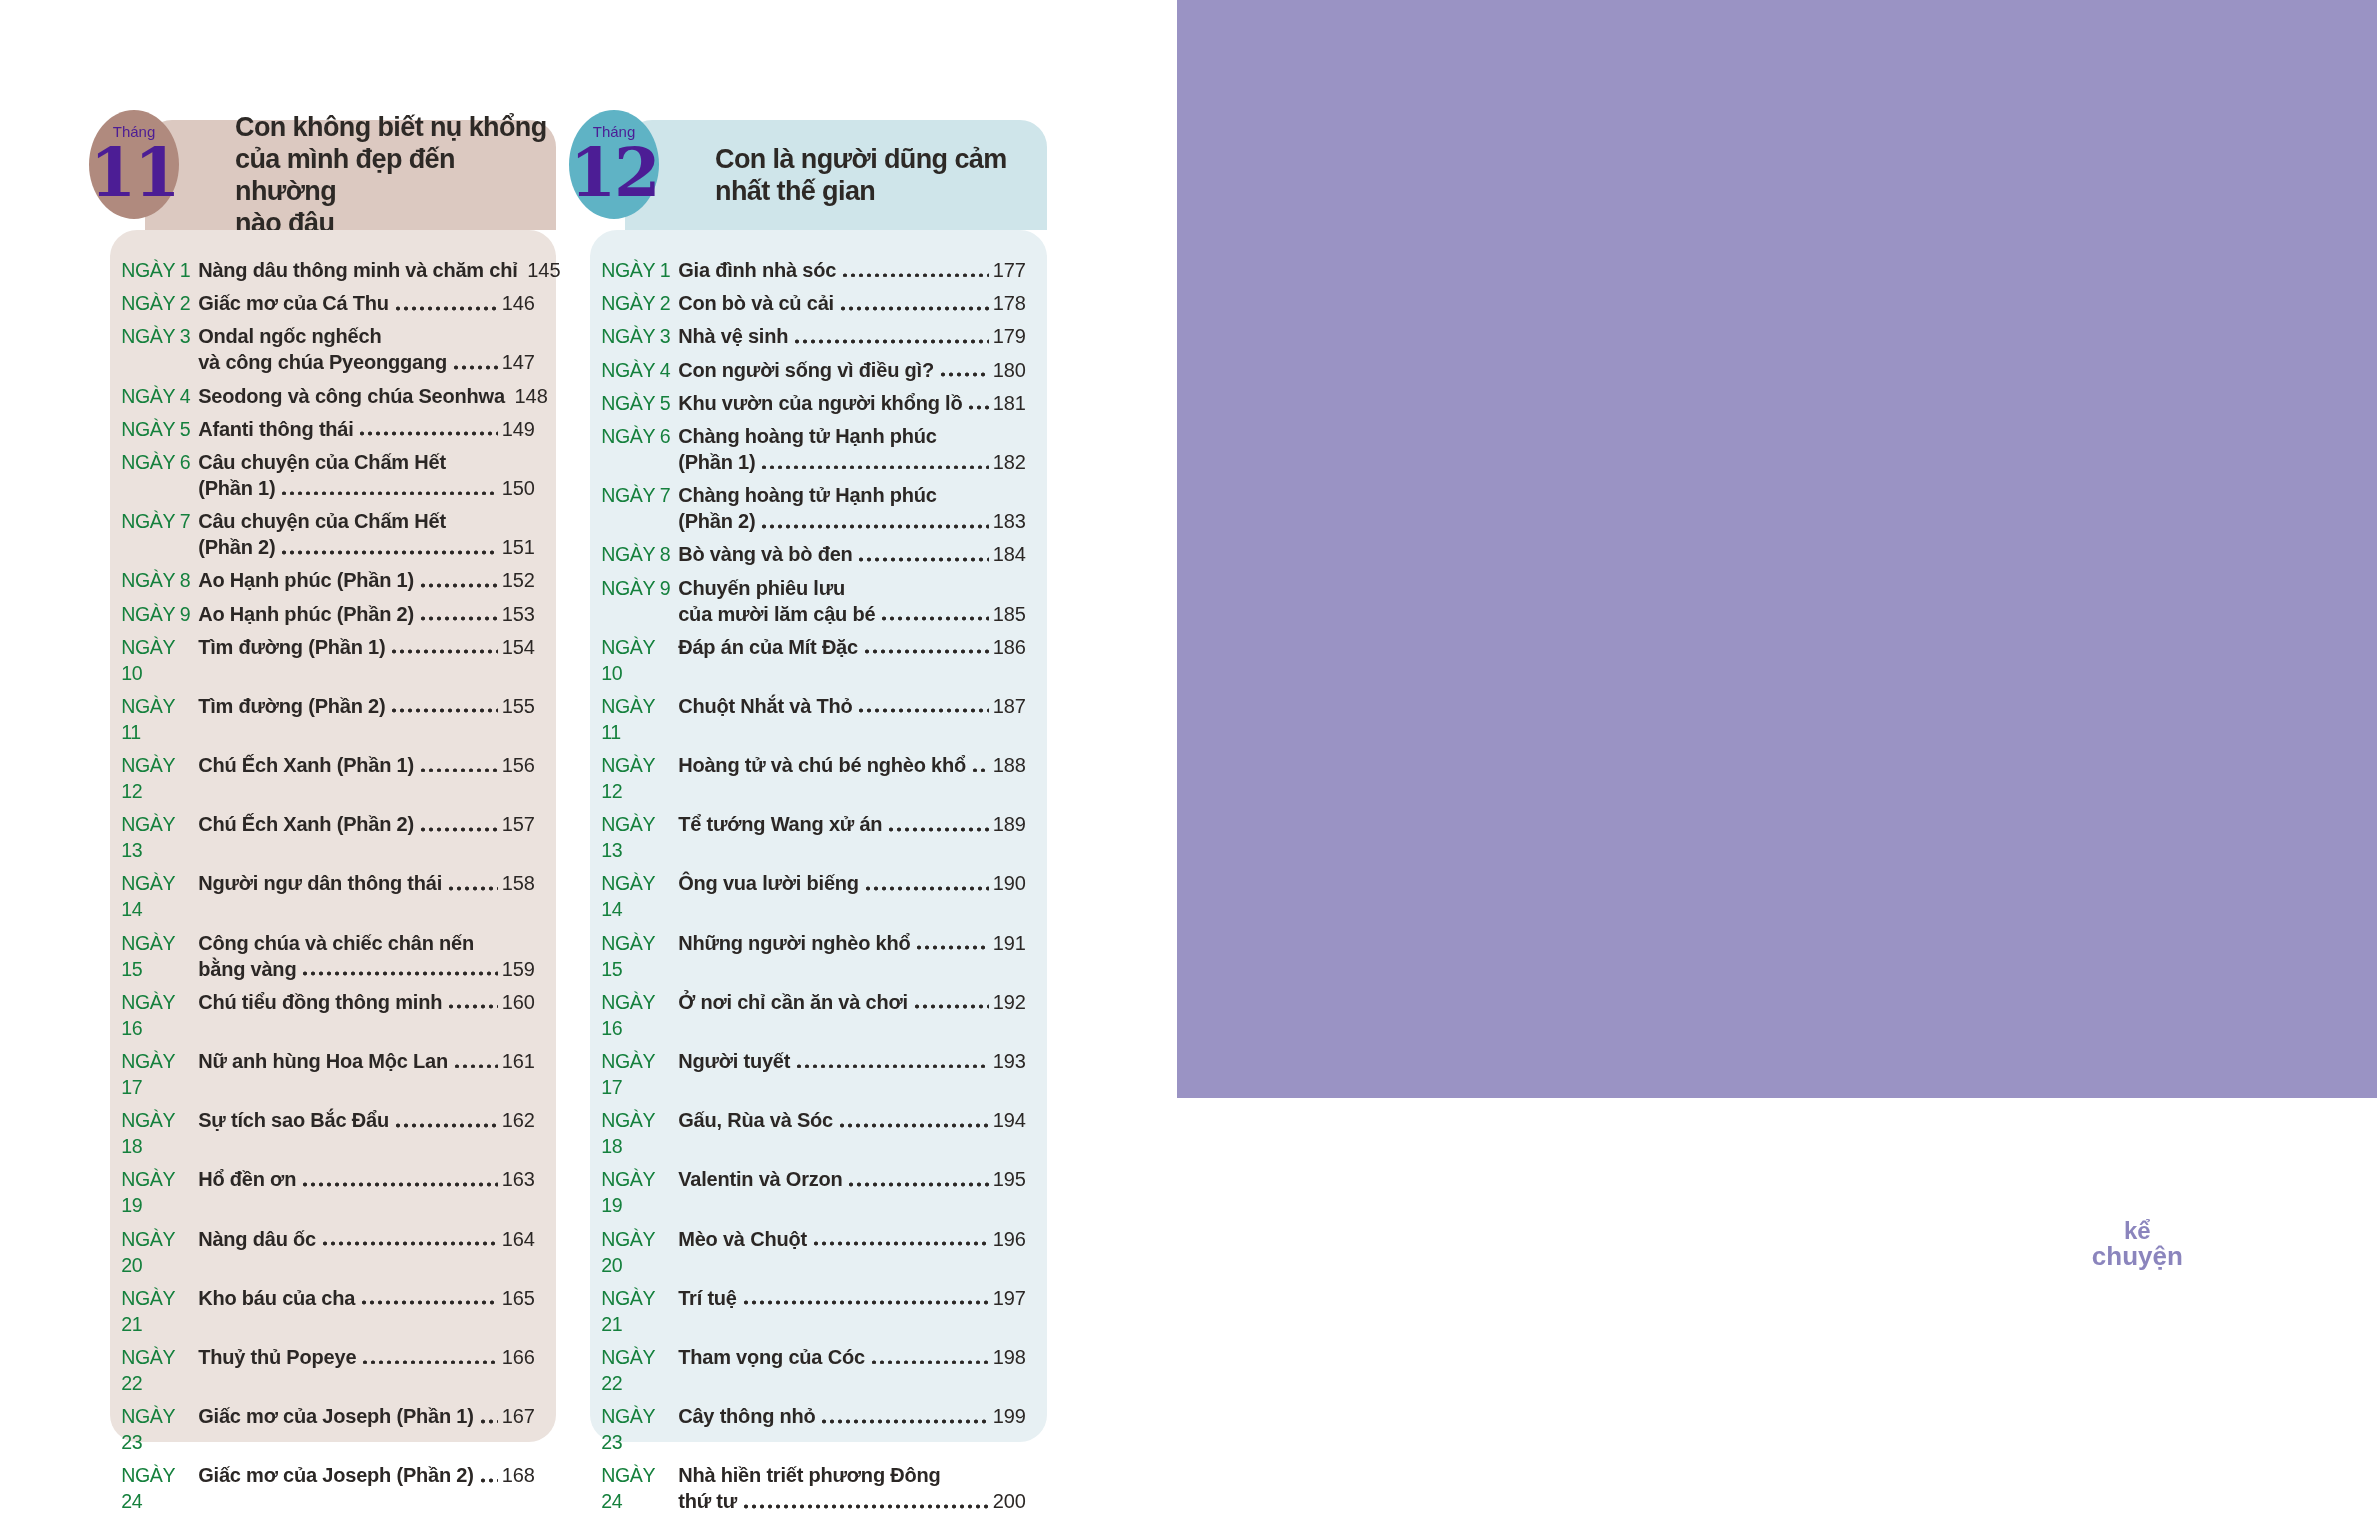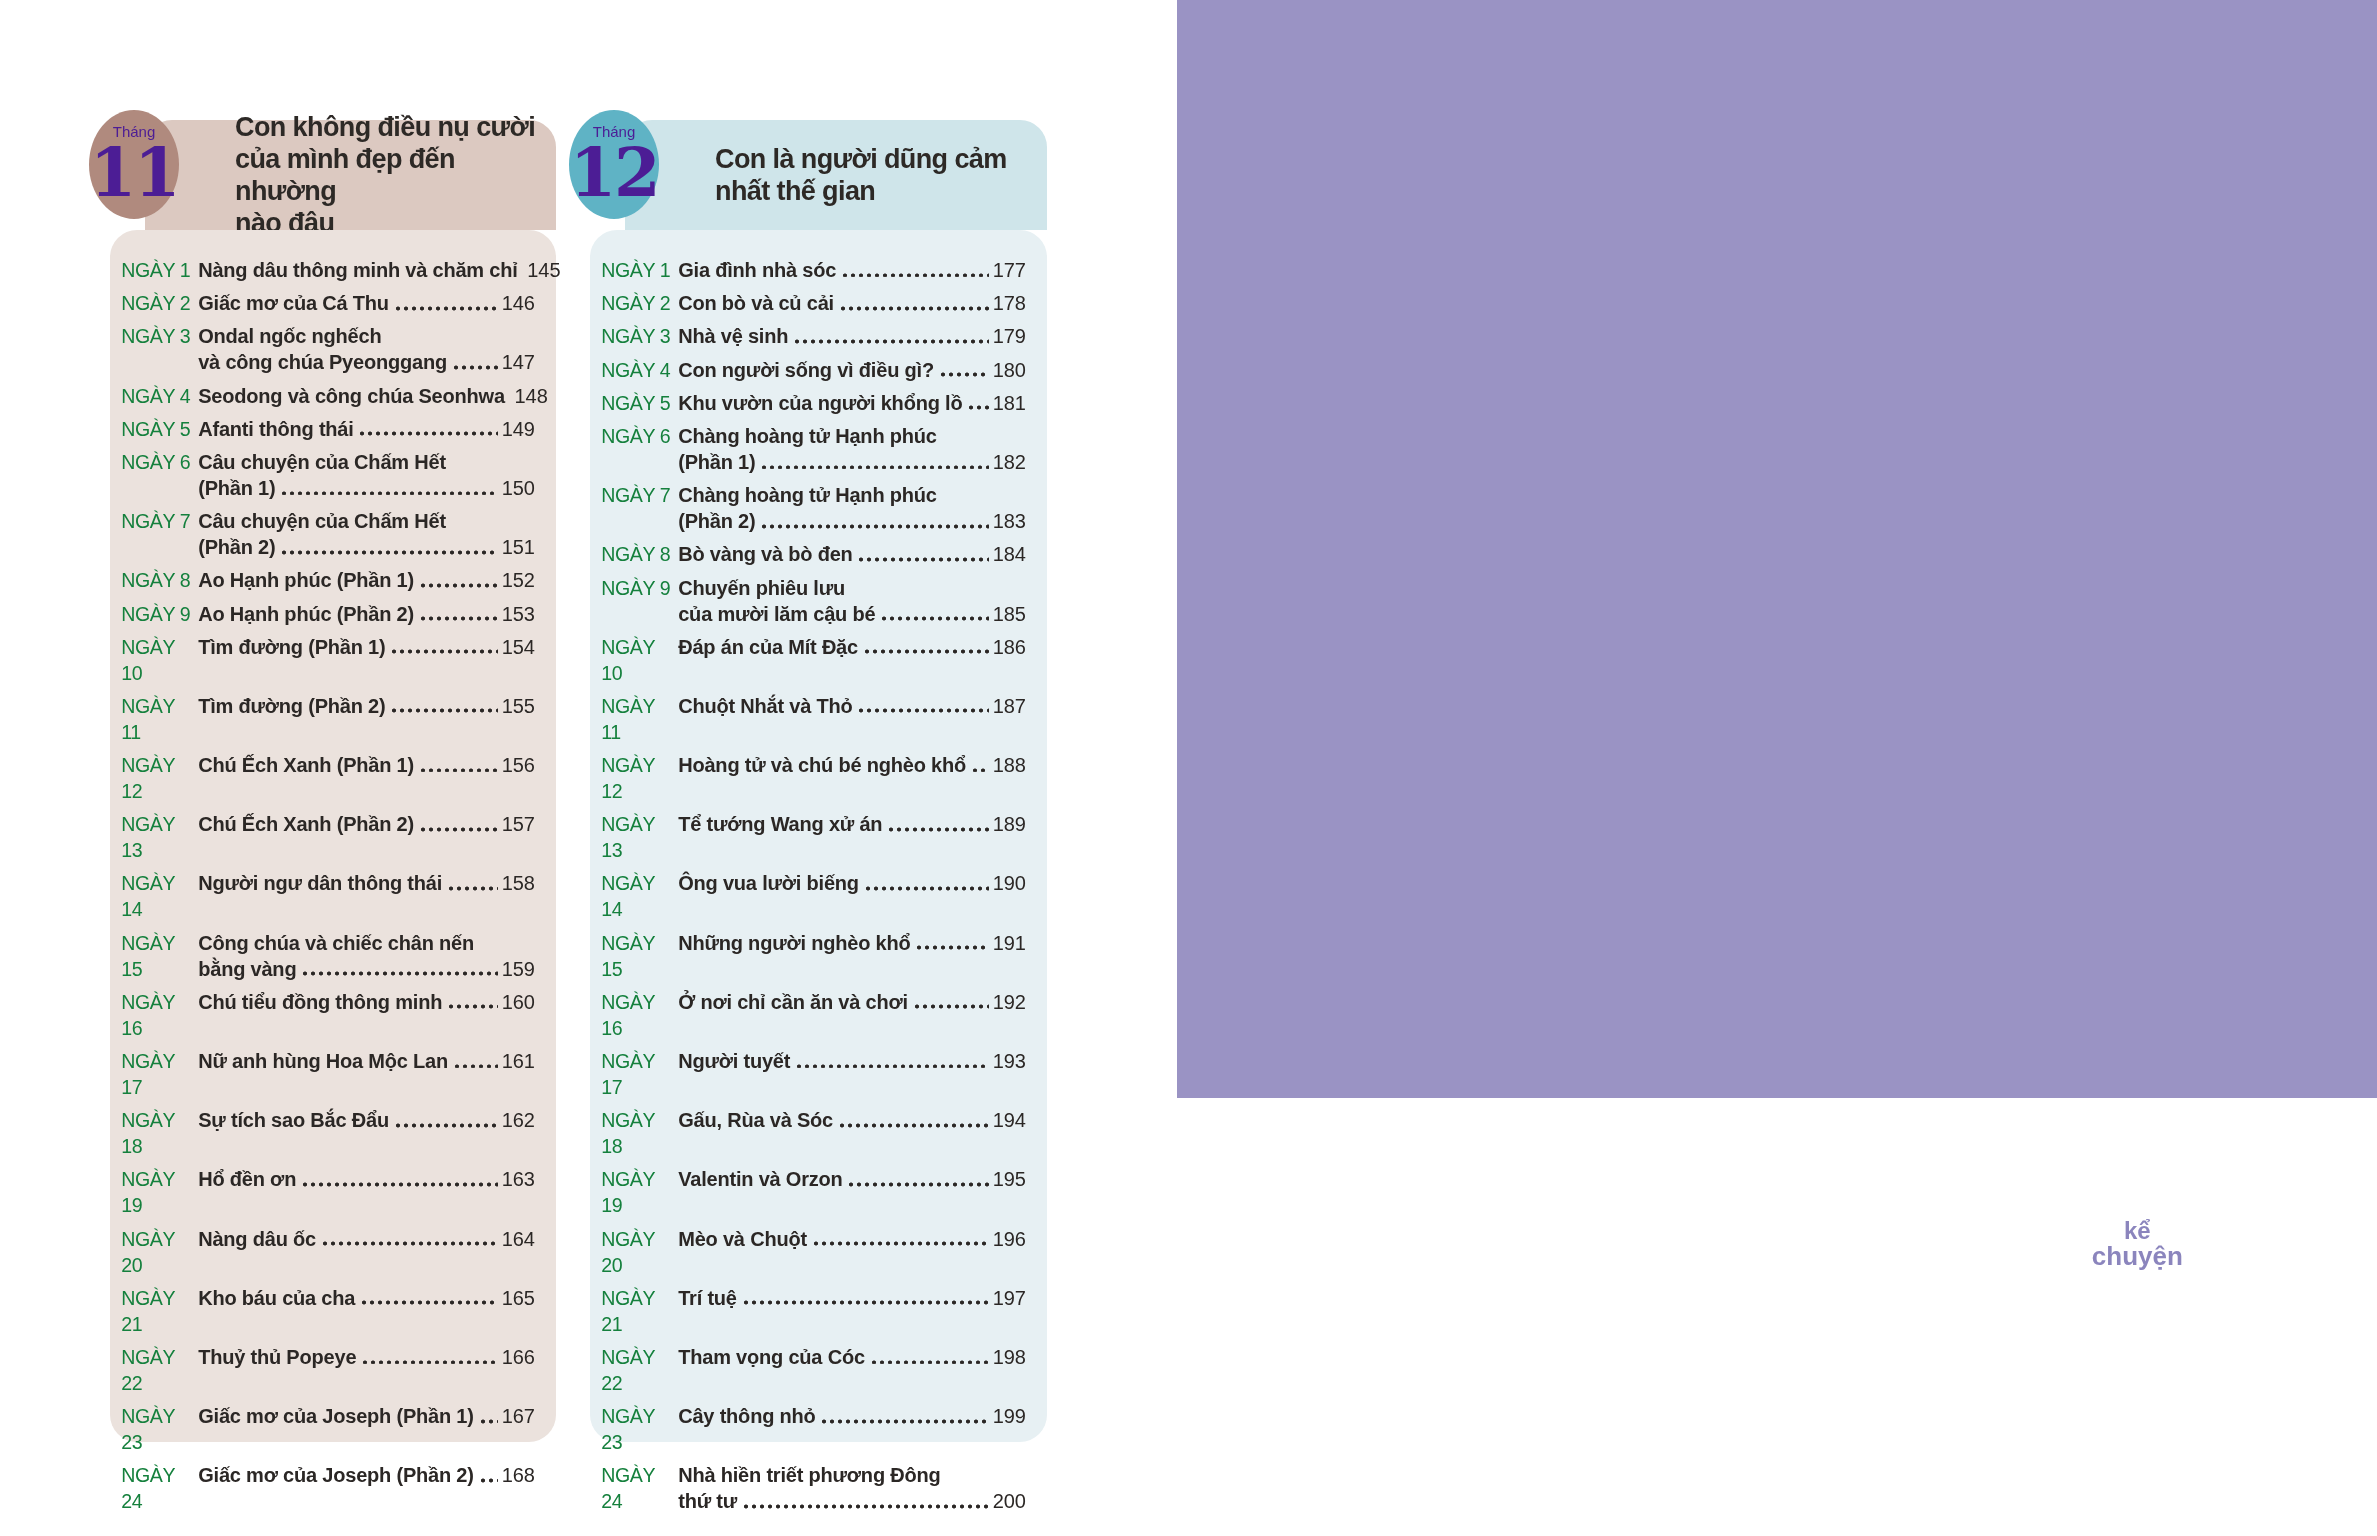--- a/index.html
+++ b/index.html
@@ -60,21 +60,21 @@
     margin-top:0px;text-align:center;}
 </style>
 </head>
 <body>
 
 <div class="page">
 
   <section class="month" id="month-0">
     <div class="month-header" style="background: rgb(220, 201, 193);">
       <div class="header-title">
-          <div>Con không điều nụ cười</div>
+          <div>Con không biết nụ khổng</div>
           <div>của mình đẹp đến nhường</div>
           <div>nào đâu</div>
         </div>
     </div>
     <div class="month-body" style="background: rgb(235, 226, 221);">
   <div class="entry">
     <span class="day">NGÀY 1</span>
     <span class="entry-lines">
       <span class="eline l1">
         <span class="title">Nàng dâu thông minh và chăm chỉ</span>

